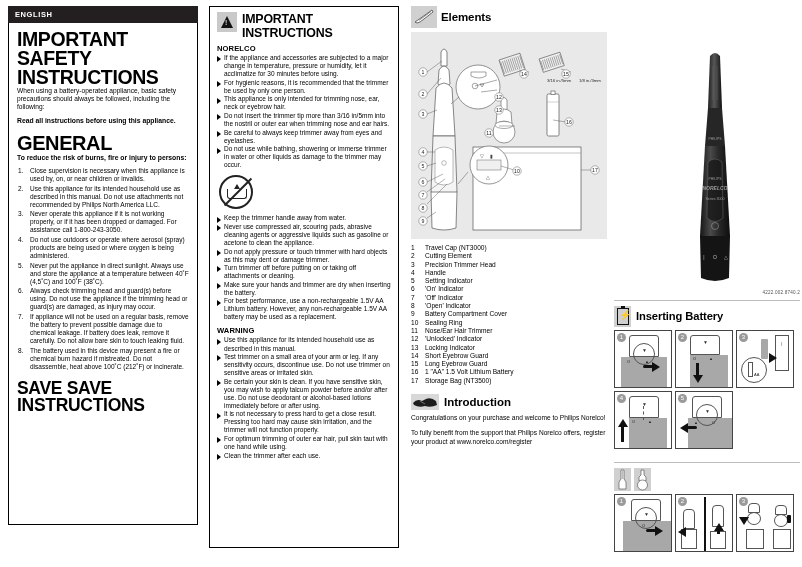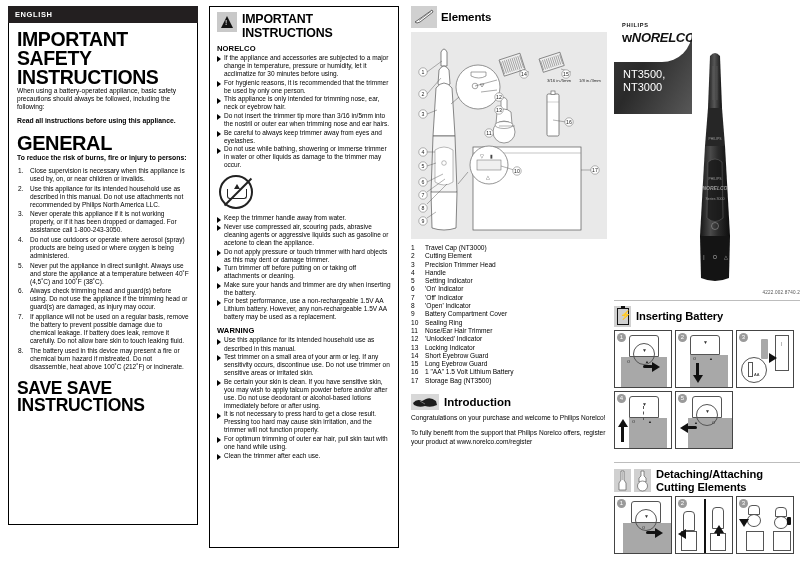--- a/index.html
+++ b/index.html
@@ -367,32 +367,20 @@
         </svg>
       </div>
       <div class="intro-title">Introduction</div>
     </div>
     <p class="intro-p">Congratulations on your purchase and welcome to Philips Norelco!</p>
     <p class="intro-p">To fully benefit from the support that Philips Norelco offers, register your product at www.norelco.com/register</p>
   </div>
 
   <div class="col" id="col4">
 
-    <div class="brandbox">
-      <div class="brand-bot"></div>
-      <div class="brand-top"></div>
-      <div class="philips">PHILIPS</div>
-      <div class="norelco">
-        <span style="font-style:normal;">w</span><span>NORELCO</span>
-      </div>
-      <div class="modelno">
-        <div>NT3500,</div>
-        <div>NT3000</div>
-      </div>
-    </div>
 
     <div style="position:absolute;left:72px;top:44px;width:58px;height:240px;">
       <svg width="58" height="240" viewBox="0 0 58 240">
         <defs>
           <linearGradient id="bodyg" x1="0" y1="0" x2="1" y2="0">
             <stop offset="0%" stop-color="#151515"></stop>
             <stop offset="35%" stop-color="#4a4a4a"></stop>
             <stop offset="60%" stop-color="#2b2b2b"></stop>
             <stop offset="100%" stop-color="#0d0d0d"></stop>
           </linearGradient>
@@ -510,24 +498,20 @@
               <line x1="8.5" y1="3" x2="8.5" y2="11" stroke="#777" stroke-width=".5"></line>
             </svg>
           </div>
           <div class="de-ico">
             <svg width="17" height="23" viewBox="0 0 17 23">
               <path d="M7 2 L7 7 L5 9 L5 13 L12 13 L12 9 L10 7 L10 2 Z" fill="#fff" stroke="#444" stroke-width=".6"></path>
               <ellipse cx="8.5" cy="17" rx="5" ry="5" fill="#fff" stroke="#444" stroke-width=".6"></ellipse>
             </svg>
           </div>
         </div>
-        <div>
-          <div class="h">Detaching/Attaching</div>
-          <div class="h">Cutting Elements</div>
-        </div>
       </div>
       <div class="steps">
 
         <div class="step">
           <div class="badge">1</div>
           <div class="wbody" style="left:16px;top:4px;width:30px;height:22px;border-radius:3px 3px 0 0;"></div>
           <div class="gbody" style="left:8px;top:26px;width:48px;height:30px;"></div>
           <div class="circ" style="left:20px;top:12px;width:22px;height:22px;"></div>
           <div style="position:absolute;left:29px;top:16px;font-size:5px;color:#333;">▼</div>
           <div style="position:absolute;left:27px;top:28px;font-size:4px;color:#222;">O</div>

